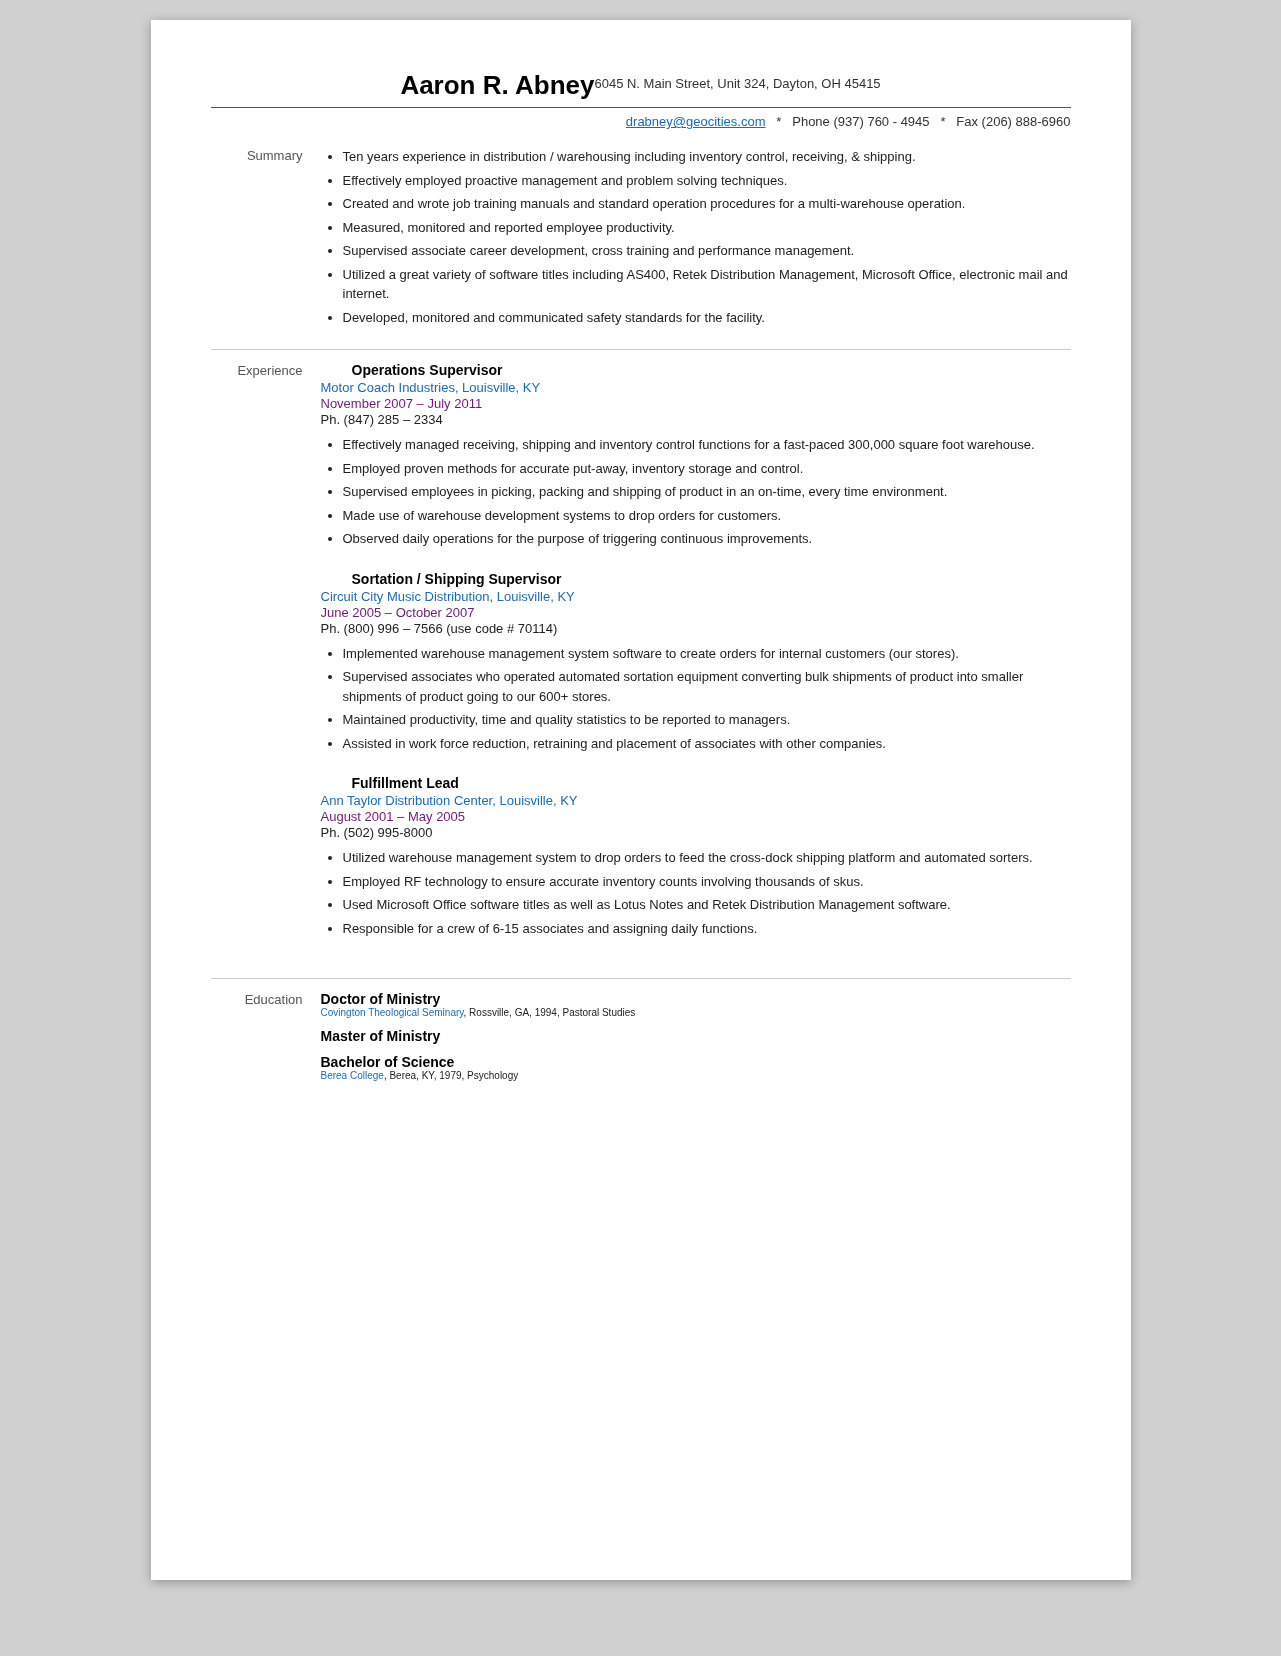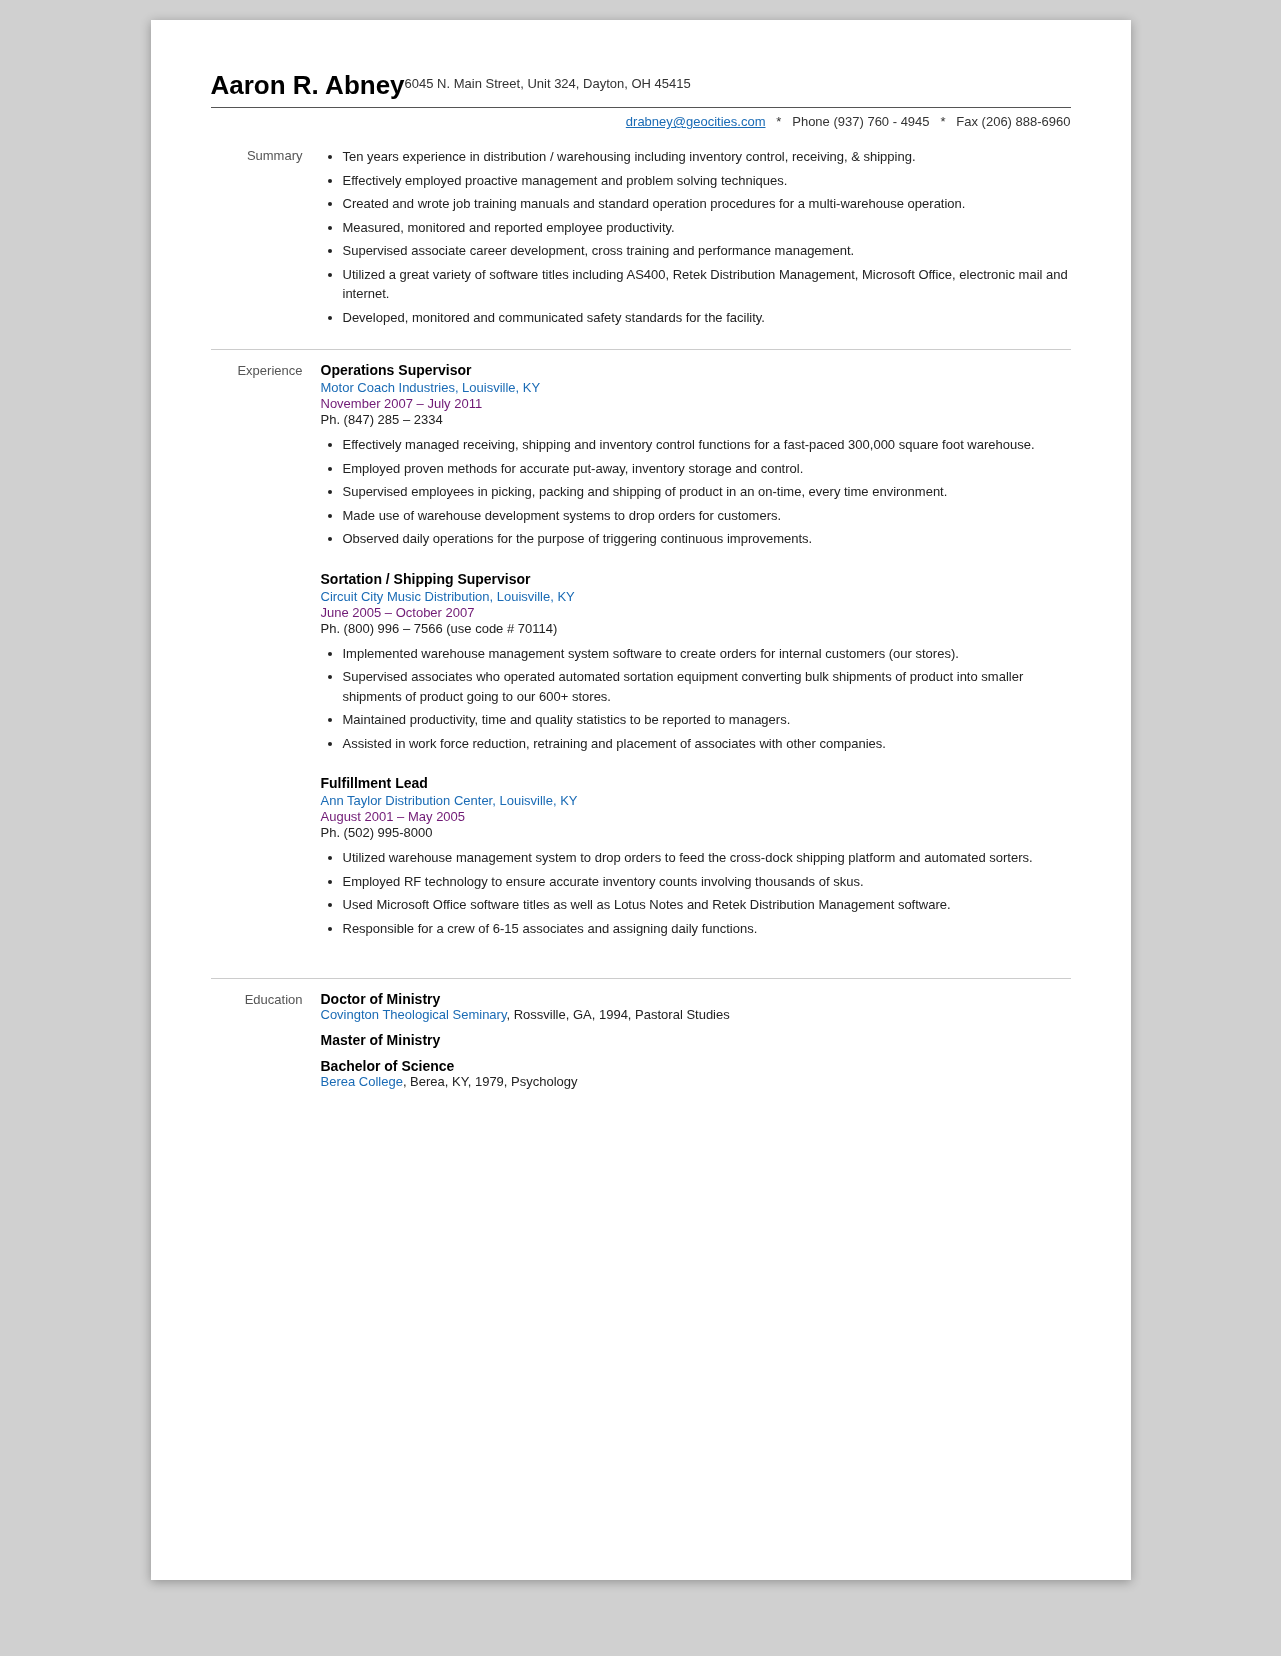--- a/index.html
+++ b/index.html
@@ -14,21 +14,21 @@
     }
     .page {
       background: #ffffff;
       width: 980px;
       min-height: 1560px;
       padding: 50px 60px 60px 60px;
       box-shadow: 0 2px 10px rgba(0,0,0,0.3);
     }
     .header-top {
       display: flex;
-      justify-content: flex-start;
+      justify-content: center;
       align-items: flex-start;
       margin-bottom: 4px;
     }
     .name {
       font-size: 26px;
       font-weight: bold;
       color: #000;
     }
     .address {
       font-size: 13px;
@@ -84,20 +84,21 @@
       font-size: 13px;
       color: #222;
       margin-bottom: 4px;
       line-height: 1.5;
     }
     .job-title {
       font-weight: bold;
       font-size: 14px;
       color: #000;
       margin-bottom: 2px;
+      margin-left: 31px;
     }
     .company-name {
       color: #1a6bb5;
       font-size: 13px;
       margin-bottom: 1px;
     }
     .job-dates {
       font-size: 13px;
       color: #701a75;
       margin-bottom: 1px;
@@ -112,21 +113,21 @@
     }
     .edu-block {
       margin-bottom: 10px;
     }
     .edu-degree {
       font-weight: bold;
       font-size: 14px;
       color: #000;
     }
     .edu-detail {
-      font-size: 13px;
+      font-size: 10px;
       color: #222;
     }
     .edu-detail a {
       color: #1a6bb5;
       text-decoration: none;
     }
     .section-divider {
       border: none;
       border-top: 1px solid #ccc;
       margin: 12px 0;

